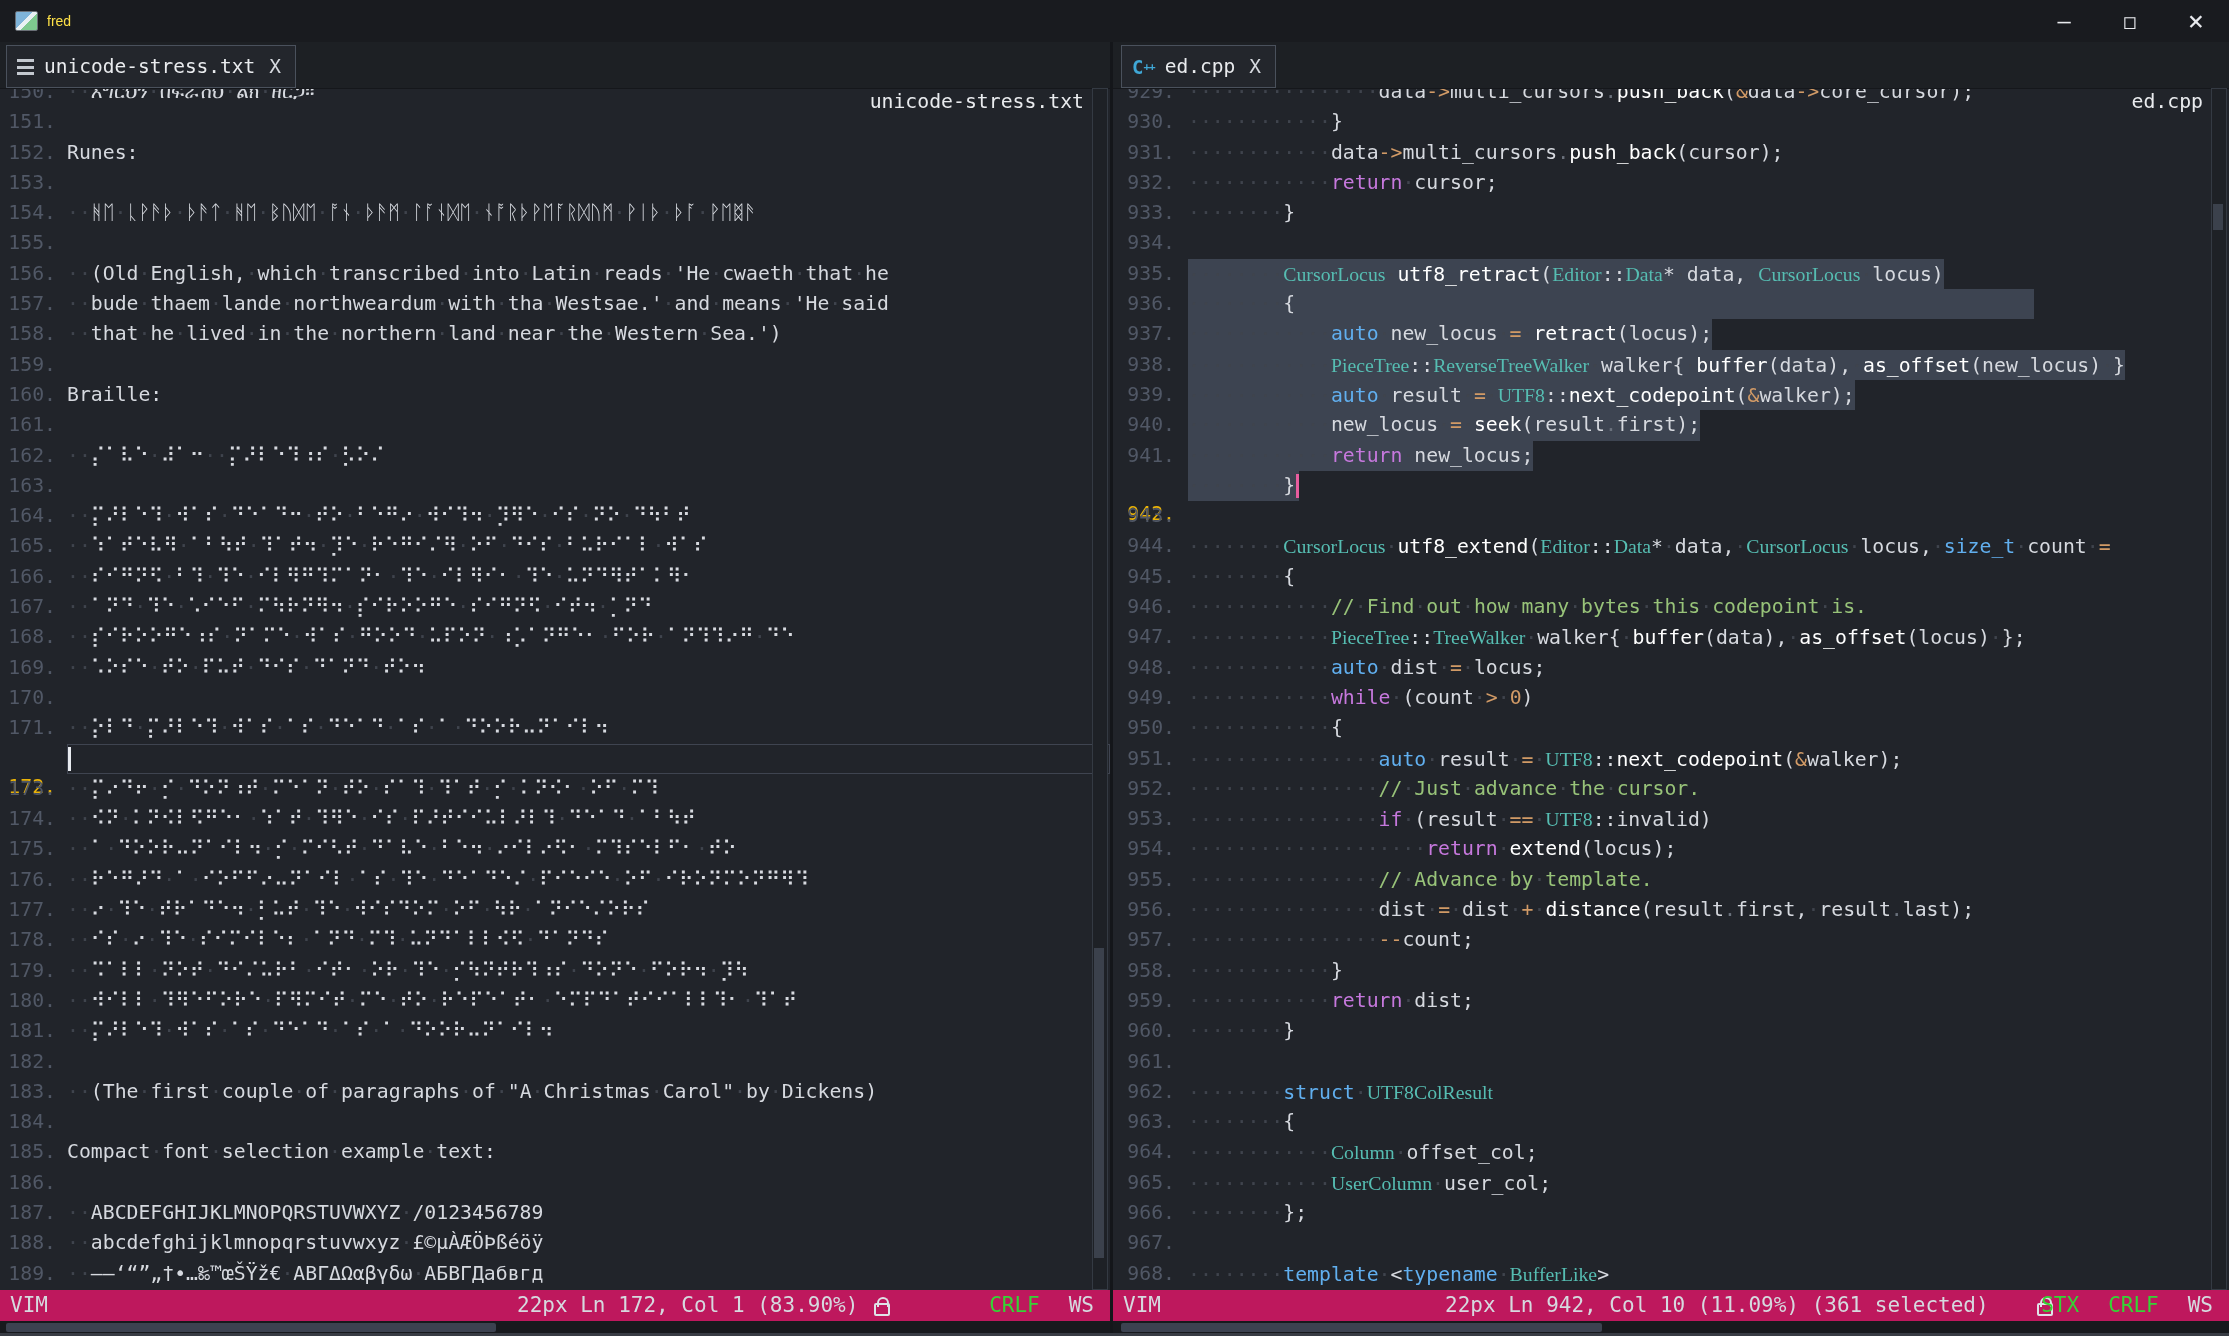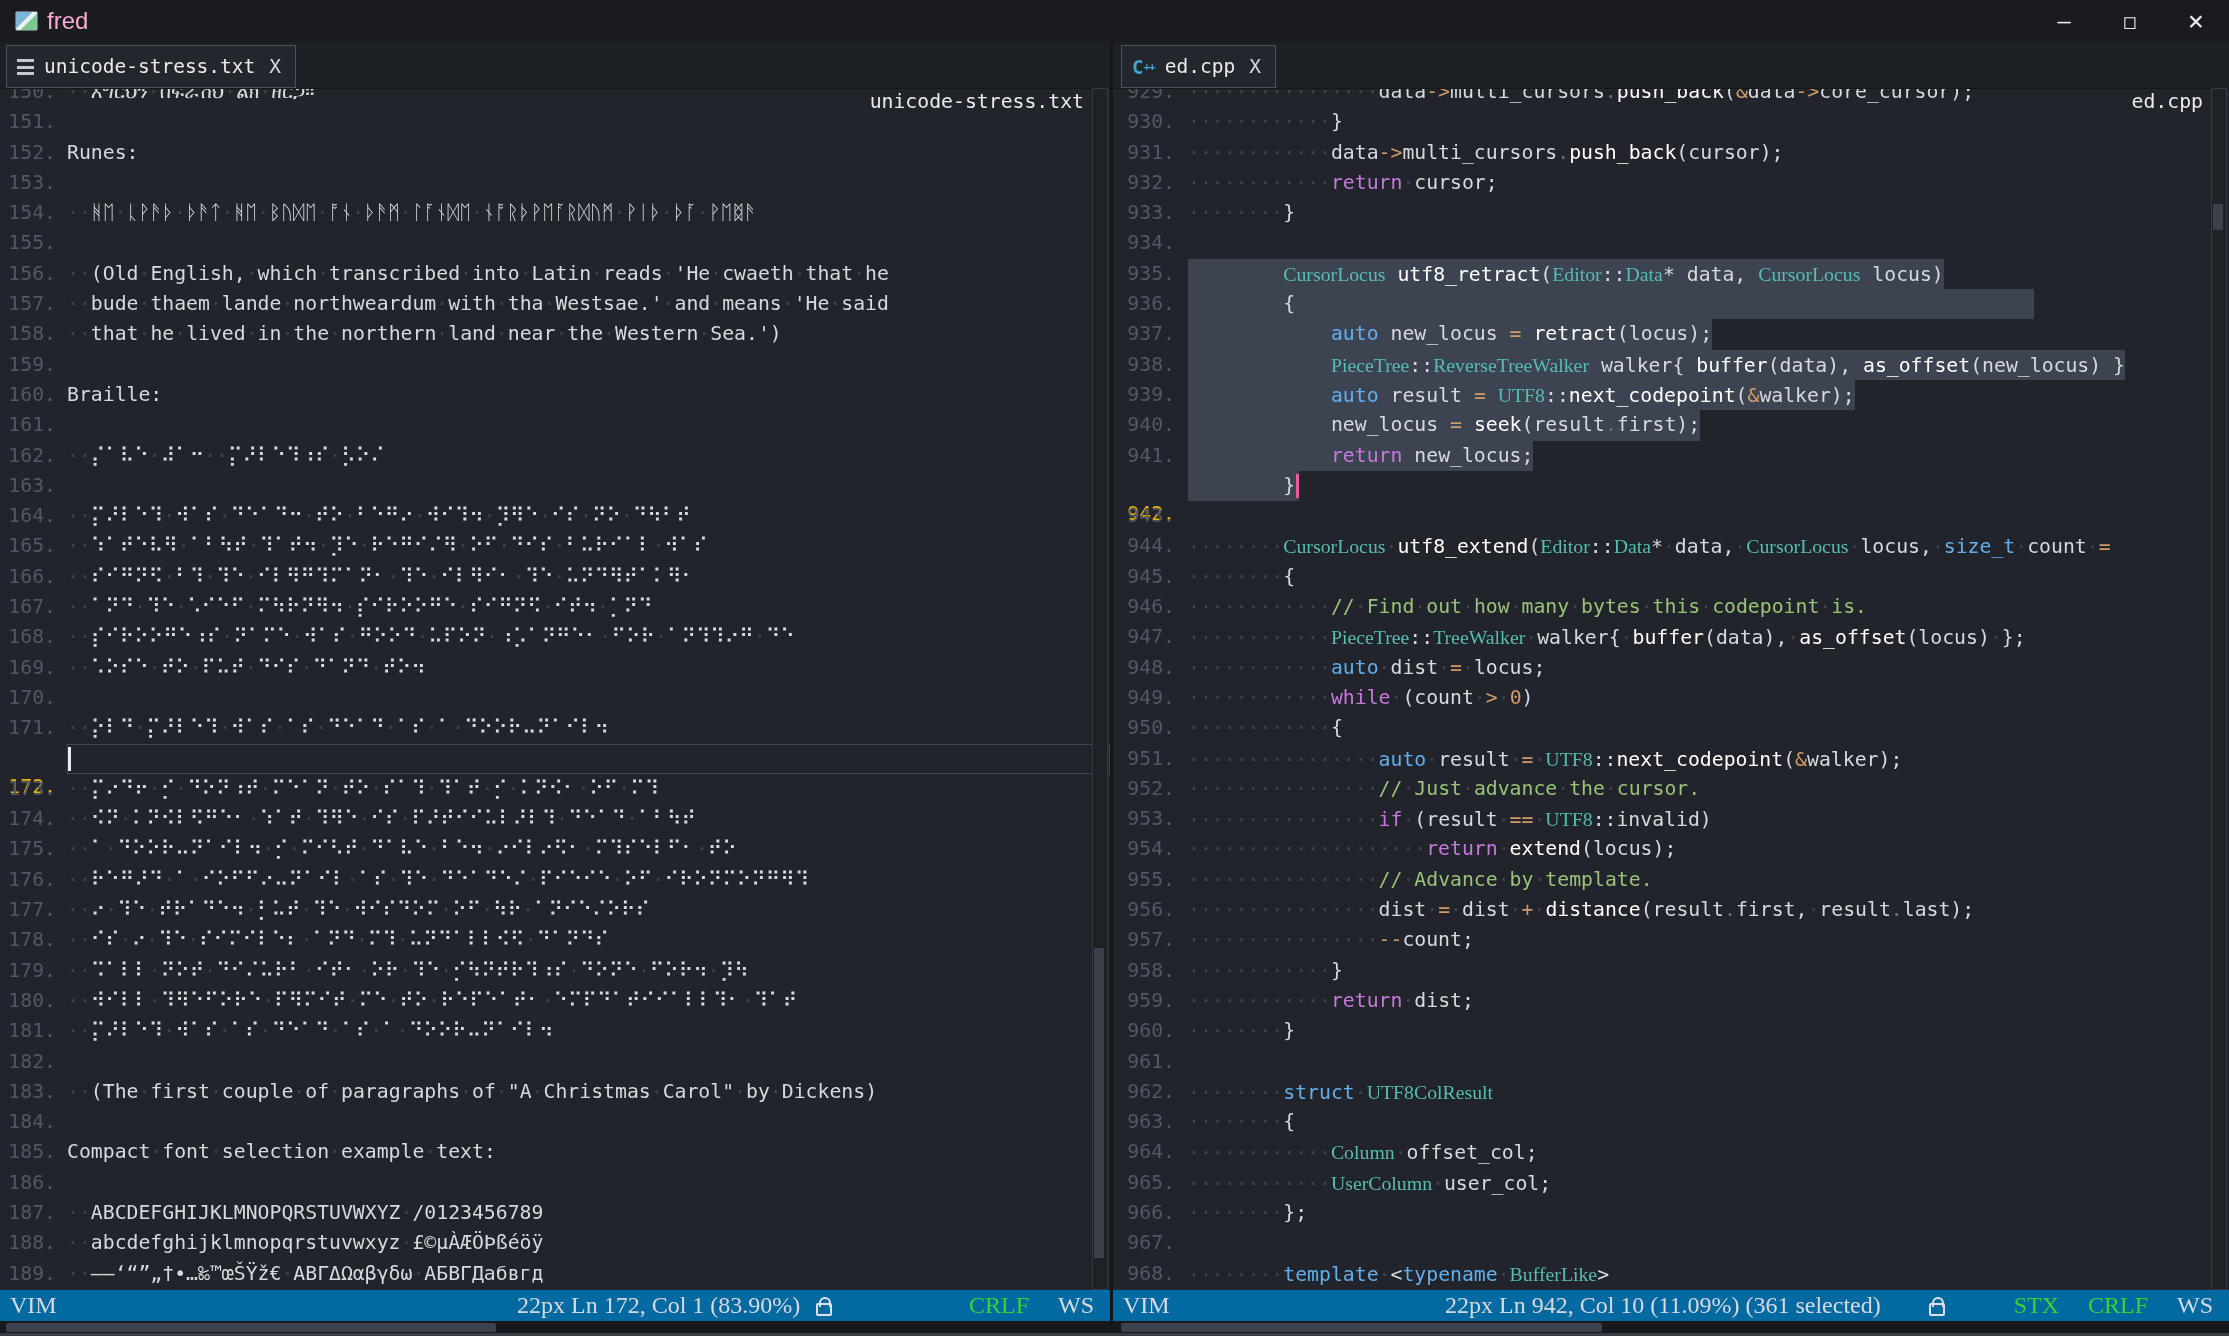--- a/index.html
+++ b/index.html
@@ -3,21 +3,21 @@
 <meta charset="utf-8">
 <style>
   html,body{margin:0;padding:0;background:#0c0d0f;}
   body{width:2229px;height:1336px;position:relative;overflow:hidden;
        font-family:"DejaVu Sans Mono",monospace;color:#d6d9df;}
   .titlebar{position:absolute;left:0;top:0;width:2229px;height:42px;background:#191b1f;}
   .appicon{position:absolute;left:15px;top:11px;width:21px;height:18px;border-radius:2px;
            border:1px solid #6a6f76;
            background:linear-gradient(135deg,#7fb4d9 0 42%,#e9f1f3 42% 58%,#7ec98f 58% 100%);}
   .wtitle{position:absolute;left:47px;top:8px;font-family:"Liberation Sans",sans-serif;
-          font-size:24px;color:#f9a8d4;line-height:26px;}
+          font-size:14px;color:#fde047;line-height:26px;}
   .winbtns{position:absolute;right:0;top:0;height:42px;display:flex;}
   .wbtn{width:66px;height:42px;display:flex;align-items:center;justify-content:center;
         color:#e8eaee;font-size:22px;line-height:42px;}
   .wbtn.max{font-size:19px;}
   .wbtn.close{font-size:27px;}
 
   .pane{position:absolute;top:42px;height:1294px;overflow:hidden;background:#21242a;}
   #pane-left{left:0;width:1110px;}
   #pane-right{left:1113px;width:1116px;}
   .divider{position:absolute;left:1110px;top:42px;width:3px;height:1294px;background:#14161a;}
@@ -53,22 +53,22 @@
   .selpad{display:inline-block;height:30.3px;vertical-align:top;background:#3d4451;}
   .caret{display:inline-block;width:3px;height:24px;vertical-align:middle;margin-left:1px;}
   .caret.pink{background:#e85d9f;} .caret.white{background:#e8ebf0;}
 
   .vscroll{position:absolute;top:46px;right:2px;width:14px;bottom:46px;
            border:1px solid #343a43;background:#1e2126;z-index:6;}
   .vthumb{position:absolute;left:1px;width:10px;background:#3b414c;}
   #pane-left .vthumb{top:859px;height:310px;}
   #pane-right .vthumb{top:115px;height:26px;}
 
-  .statusbar{position:absolute;left:0;right:0;top:1248px;height:31px;background:#0369a1;
-             font-size:24px;line-height:31px;z-index:7;font-family:Liberation Serif, serif;}
+  .statusbar{position:absolute;left:0;right:0;top:1248px;height:31px;background:#be185d;
+             font-size:21px;line-height:31px;z-index:7;}
   .mode{position:absolute;left:10px;}
   .sgroup{position:absolute;display:flex;gap:16px;align-items:center;height:31px;}
   #pane-left .sgroup{left:517px;}
   #pane-right .sgroup{left:332px;gap:48px;}
   .flags{position:absolute;right:16px;display:flex;gap:29px;}
   .green{color:#35d435;}
   .lockicon{position:relative;width:17px;height:22px;display:inline-block;}
   .lockicon .shk{position:absolute;top:2px;left:3px;width:8px;height:8px;
                  border:2px solid #dfe2e8;border-bottom:none;border-radius:6px 6px 0 0;}
   .lockicon .bod{position:absolute;bottom:1px;left:0;width:12px;height:9px;

